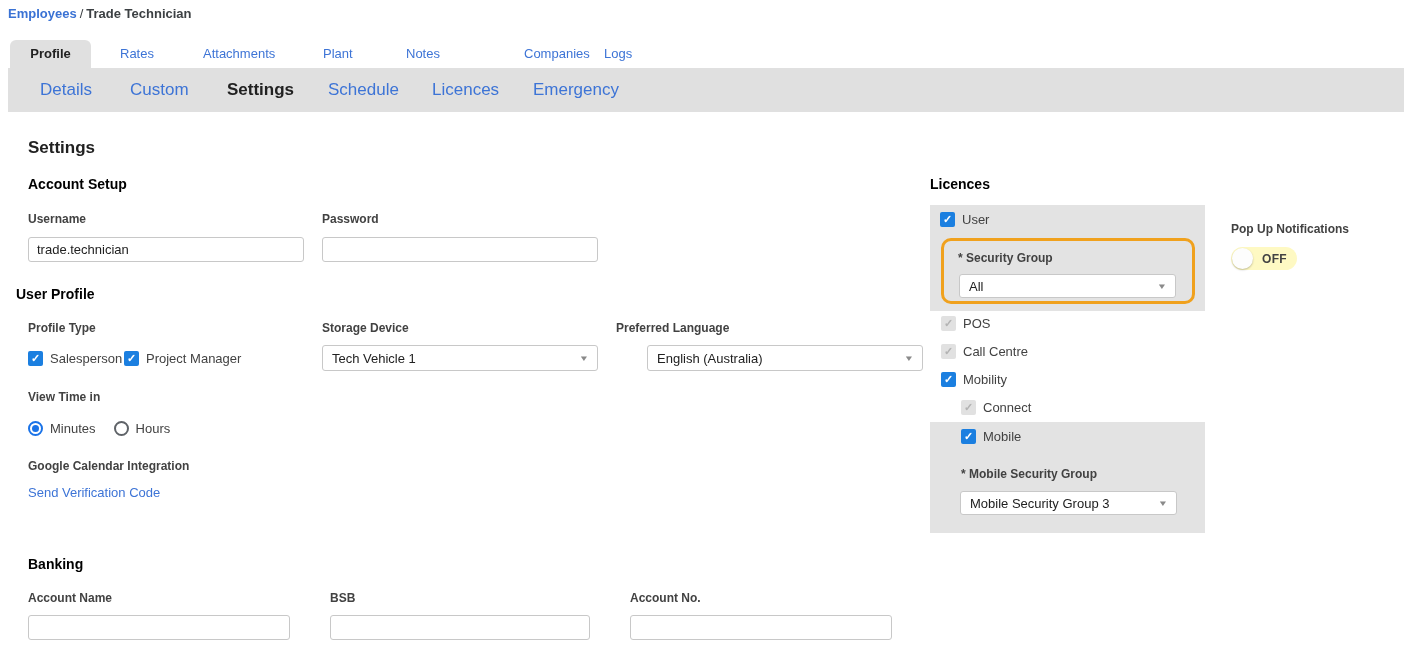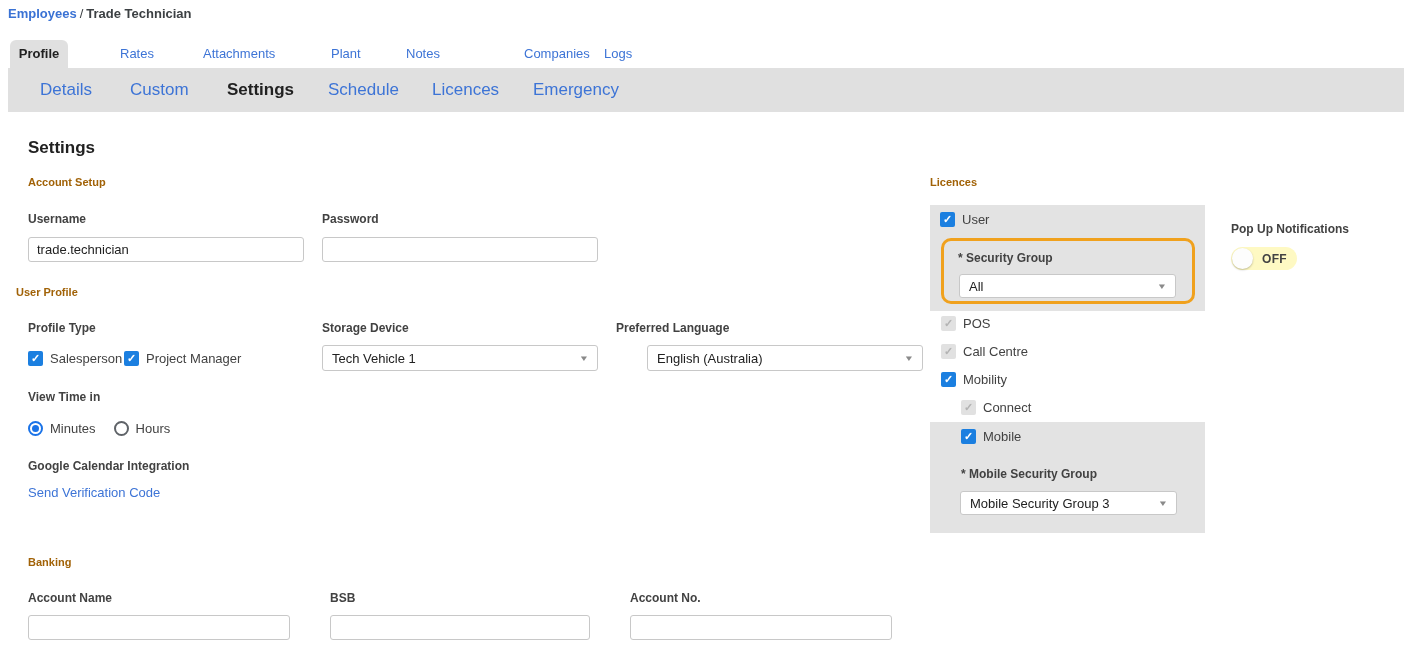--- a/index.html
+++ b/index.html
@@ -15,21 +15,21 @@
   
   .tabrow1 { position:absolute; left:8px; top:40px; right:0; height:28px; background:#fff; }
   .tab { position:absolute; top:0; height:28px; line-height:28px; font-size:13px; color:#3d74d6; cursor:pointer; white-space:nowrap; }
   .tab.active { background:#e0e0e0; border-radius:6px 6px 0 0; color:#212121; font-weight:bold; text-align:center; }
   .tabrow2 { position:absolute; left:8px; top:68px; right:0; height:44px; background:#e0e0e0; }
   .subtab { position:absolute; top:0; height:44px; line-height:44px; font-size:17px; color:#3d74d6; cursor:pointer; white-space:nowrap; }
   .subtab.active { color:#212121; font-weight:bold; }
 
   
   .h1 { position:absolute; font-size:17px; font-weight:bold; color:#212121; }
-  .h2 { position:absolute; font-size:11px; font-weight:bold; color:#a16207; }
+  .h2 { position:absolute; font-size:14px; font-weight:bold; color:#000000; }
   .lbl { position:absolute; font-size:12px; font-weight:bold; color:#424242; white-space:nowrap; }
 
   
   .txt { position:absolute; height:25px; border:1px solid #c8c8c8; border-radius:3px; background:#fff;
          font-family:"Liberation Sans",sans-serif; font-size:13px; color:#212121; padding:0 8px; outline:none; }
   .select { position:absolute; height:26px; border:1px solid #c8c8c8; border-radius:3px; background:#fff;
             display:flex; align-items:center; justify-content:space-between; padding:0 9px; cursor:pointer;gap:18px; }
   .select .val { font-size:13px; color:#212121; white-space:nowrap; overflow:hidden; }
   .select .caret { font-size:8px; color:#8a8a8a; transform:scaleX(1.3); }
 
@@ -63,24 +63,24 @@
 </head>
 <body>
 
 <div id="screen">
 
   <div class="breadcrumb">
     <a>Employees</a><span class="sep">/</span><span>Trade Technician</span>
   </div>
 
   <div class="tabrow1">
-    <div class="tab active" style="left:2px; width:58px;">Profile</div>
+    <div class="tab active" style="left:2px; width:81px;">Profile</div>
     <div class="tab" style="left:112px;">Rates</div>
     <div class="tab" style="left:195px;">Attachments</div>
-    <div class="tab" style="left:323px;">Plant</div>
+    <div class="tab" style="left:315px;">Plant</div>
     <div class="tab" style="left:398px;">Notes</div>
     <div class="tab" style="left:480px;margin-left:36px;">Companies</div>
     <div class="tab" style="left:596px;">Logs</div>
   </div>
 
   <div class="tabrow2">
     <div class="subtab" style="left:32px;">Details</div>
     <div class="subtab" style="left:122px;">Custom</div>
     <div class="subtab active" style="left:219px;">Settings</div>
     <div class="subtab" style="left:320px;">Schedule</div>

